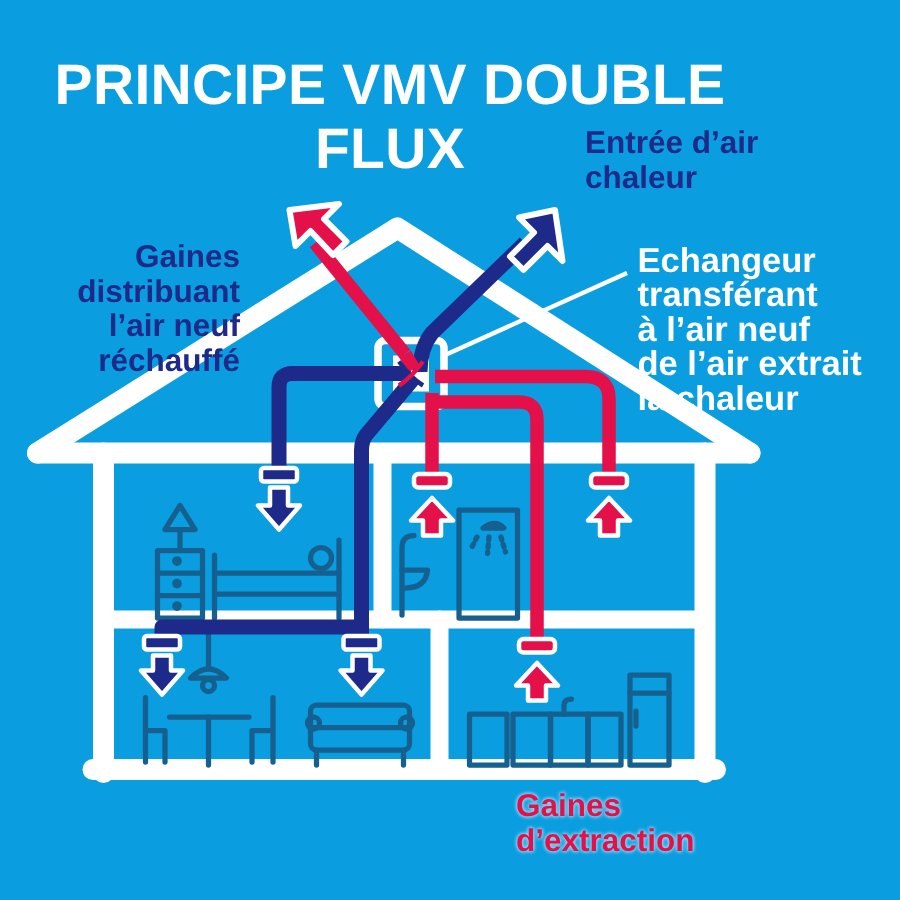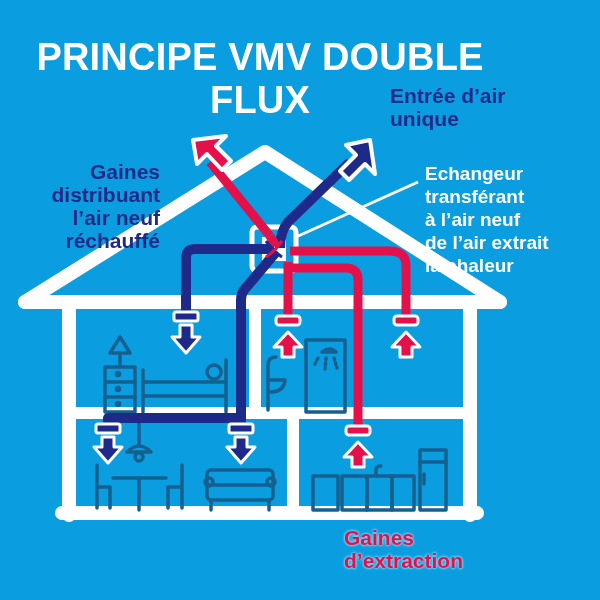--- a/index.html
+++ b/index.html
@@ -1,20 +1,20 @@
 <!DOCTYPE html>
 <html><head>
   <meta charset="utf-8">
   <style>
     html, body { margin: 0; padding: 0; }
     body { width: 600px; height: 600px; background: #0a9ee0; overflow: hidden; position: relative; font-family: "Liberation Sans", sans-serif; }
     .title { position: absolute; left: 0; top: 36px; width: 520px; text-align: center; color: #ffffff; font-weight: bold; font-size: 38px; letter-spacing: 0.2px; }
     .lbl { position: absolute; font-weight: bold; line-height: 23px; }
     .lbl-navy { color: #1d2a8a; font-size: 21px; }
-    .lbl-white { color: #ffffff; font-size: 19px; }
+    .lbl-white { color: #ffffff; font-size: 23px; }
     .lbl-red { color: #e3104a; font-size: 21px; text-shadow: 0 0 3px #8fd3f3, 0 0 3px #8fd3f3, 0 0 2px #8fd3f3; }
     .line { display: block; white-space: nowrap; }
     #lbl-entree { left: 390px; top: 84px; }
     #lbl-gaines-dist { left: 20px; top: 160px; width: 140px; text-align: right; }
     #lbl-echangeur { left: 425px; top: 162px; }
     #lbl-extraction { left: 344px; top: 526px; }
     svg { position: absolute; left: 0; top: 0; }
   </style>
 </head>
 <body>
@@ -179,21 +179,21 @@
   </g>
 
   <g fill="none" stroke-width="3">
     <path d="M266,241 Q274,252 282,257" stroke="#1d2a8a"></path>
     <path d="M282,241 Q274,252 266,257" stroke="#e3104a"></path>
   </g>
 </svg>
 
 <div class="lbl lbl-navy" id="lbl-entree">
   <span class="line">Entrée d’air</span>
-  <span class="line">unique</span>
+  <span class="line">chaleur</span>
 </div>
 
 <div class="lbl lbl-navy" id="lbl-gaines-dist">
   <span class="line">Gaines</span>
   <span class="line">distribuant</span>
   <span class="line">l’air neuf</span>
   <span class="line">réchauffé</span>
 </div>
 
 <div class="lbl lbl-white" id="lbl-echangeur">

